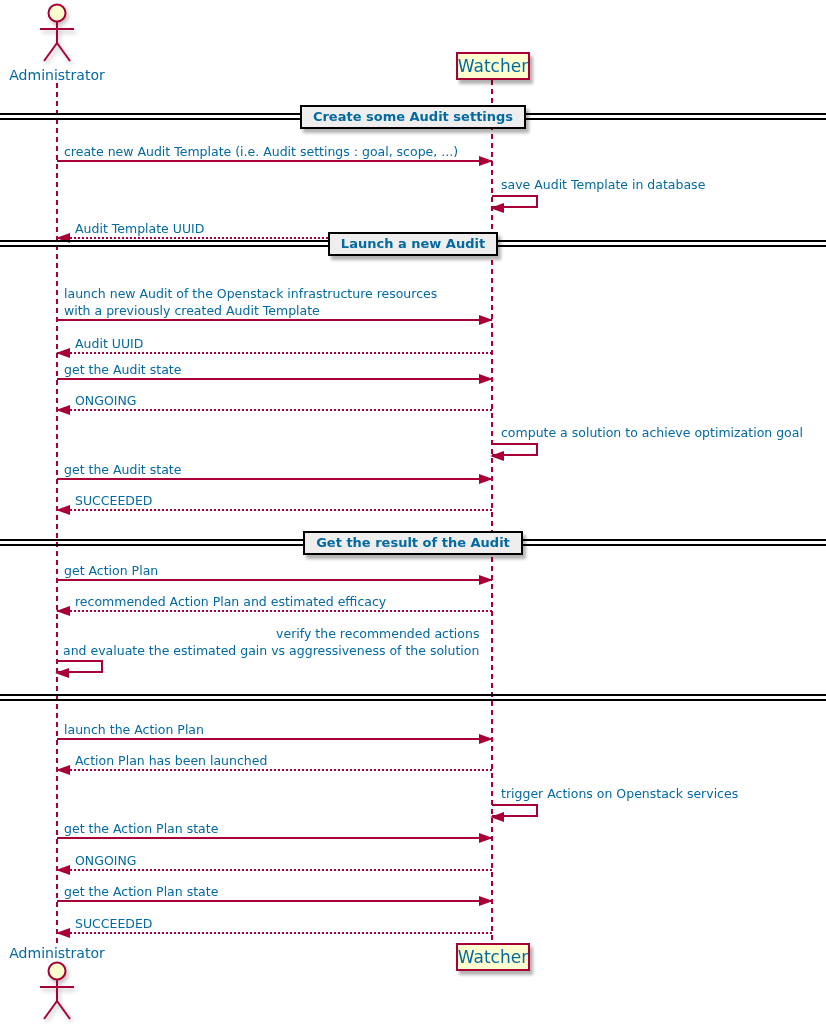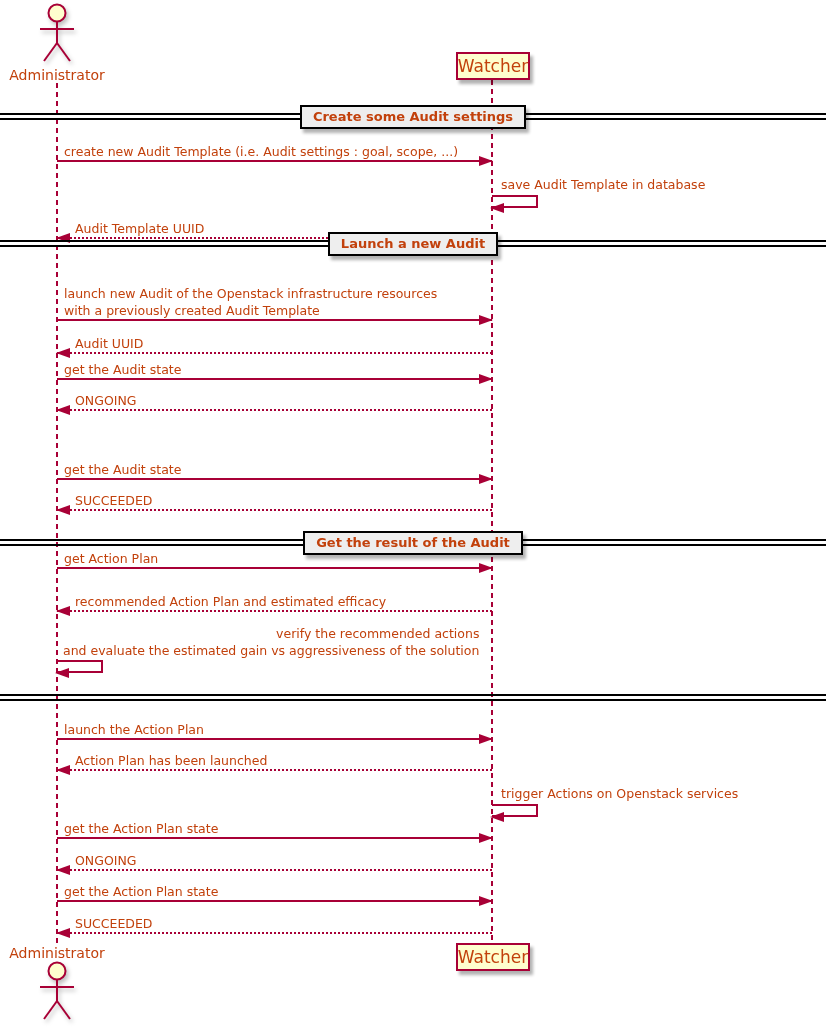--- a/index.html
+++ b/index.html
@@ -3,21 +3,21 @@
 <meta charset="utf-8">
 <style>
   :root{
     --accent:#A80036;
     --pfill:#FEFECE;
     --dfill:#EEEEEE;
   }
   html,body{margin:0;padding:0;background:#fff;}
   #canvas{
     position:relative;width:826px;height:1030px;background:#fff;overflow:hidden;
-    font-family:"DejaVu Sans",sans-serif;color:#c2410c;
+    font-family:"DejaVu Sans",sans-serif;color:#0369a1;
   }
   
   .lifeline{
     position:absolute;width:2px;
     background:repeating-linear-gradient(to bottom,var(--accent) 0px,var(--accent) 5px,transparent 5px,transparent 9px);
     z-index:1;
   }
   
   .divider{position:absolute;left:0;right:0;z-index:2;}
   .divider-line{position:absolute;left:0;right:0;height:1.5px;background:#000;}
@@ -131,38 +131,44 @@
   <div class="msg solid" style="top:378px;">
     <span class="label">get the Audit state</span>
     <span class="ah-r"></span>
   </div>
 
   <div class="msg return" style="top:409px;">
     <span class="label">ONGOING</span>
     <span class="ah-l"></span>
   </div>
 
+  <div class="selfmsg" style="left:492px;top:425px;">
+    <div class="self-label">compute a solution to achieve optimization goal</div>
+    <div class="loop">
+        <span class="ah-l"></span>
+      </div>
+  </div>
 
   <div class="msg solid" style="top:478px;">
     <span class="label">get the Audit state</span>
     <span class="ah-r"></span>
   </div>
 
   <div class="msg return" style="top:509px;">
     <span class="label">SUCCEEDED</span>
     <span class="ah-l"></span>
   </div>
 
   <div class="divider" style="top:531px;">
     <div class="divider-line l1"></div>
     <div class="divider-line l2"></div>
     <div class="divider-box">Get the result of the Audit</div>
   </div>
 
-  <div class="msg solid" style="top:567px;">
+  <div class="msg solid" style="top:579px;">
     <span class="label">get Action Plan</span>
     <span class="ah-r"></span>
   </div>
 
   <div class="msg return" style="top:610px;">
     <span class="label">recommended Action Plan and estimated efficacy</span>
     <span class="ah-l"></span>
   </div>
 
   <div class="selfmsg from-admin" style="left:57px;top:626px;">

